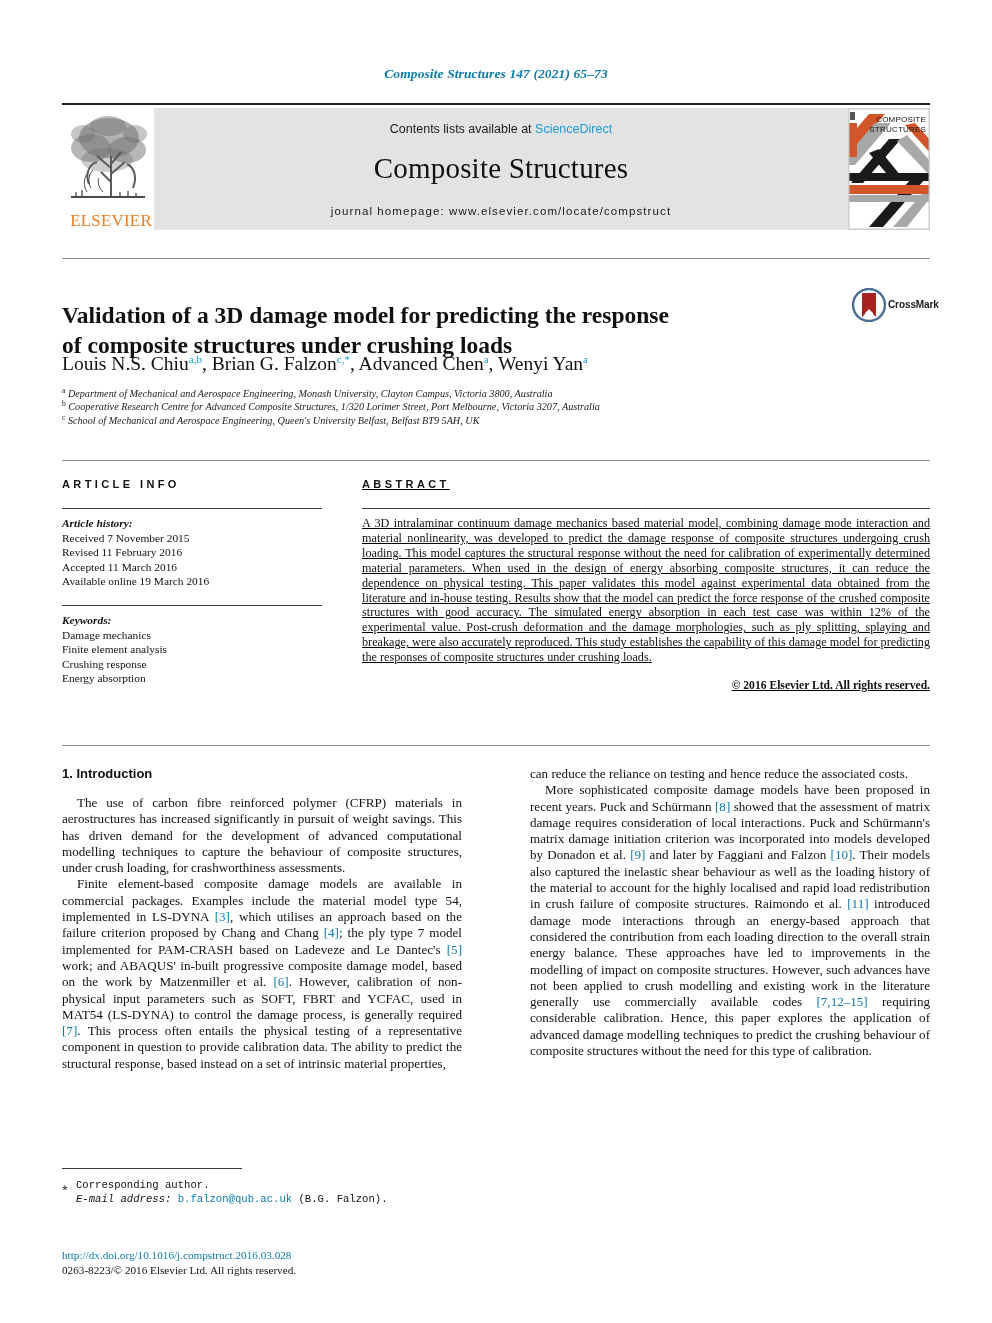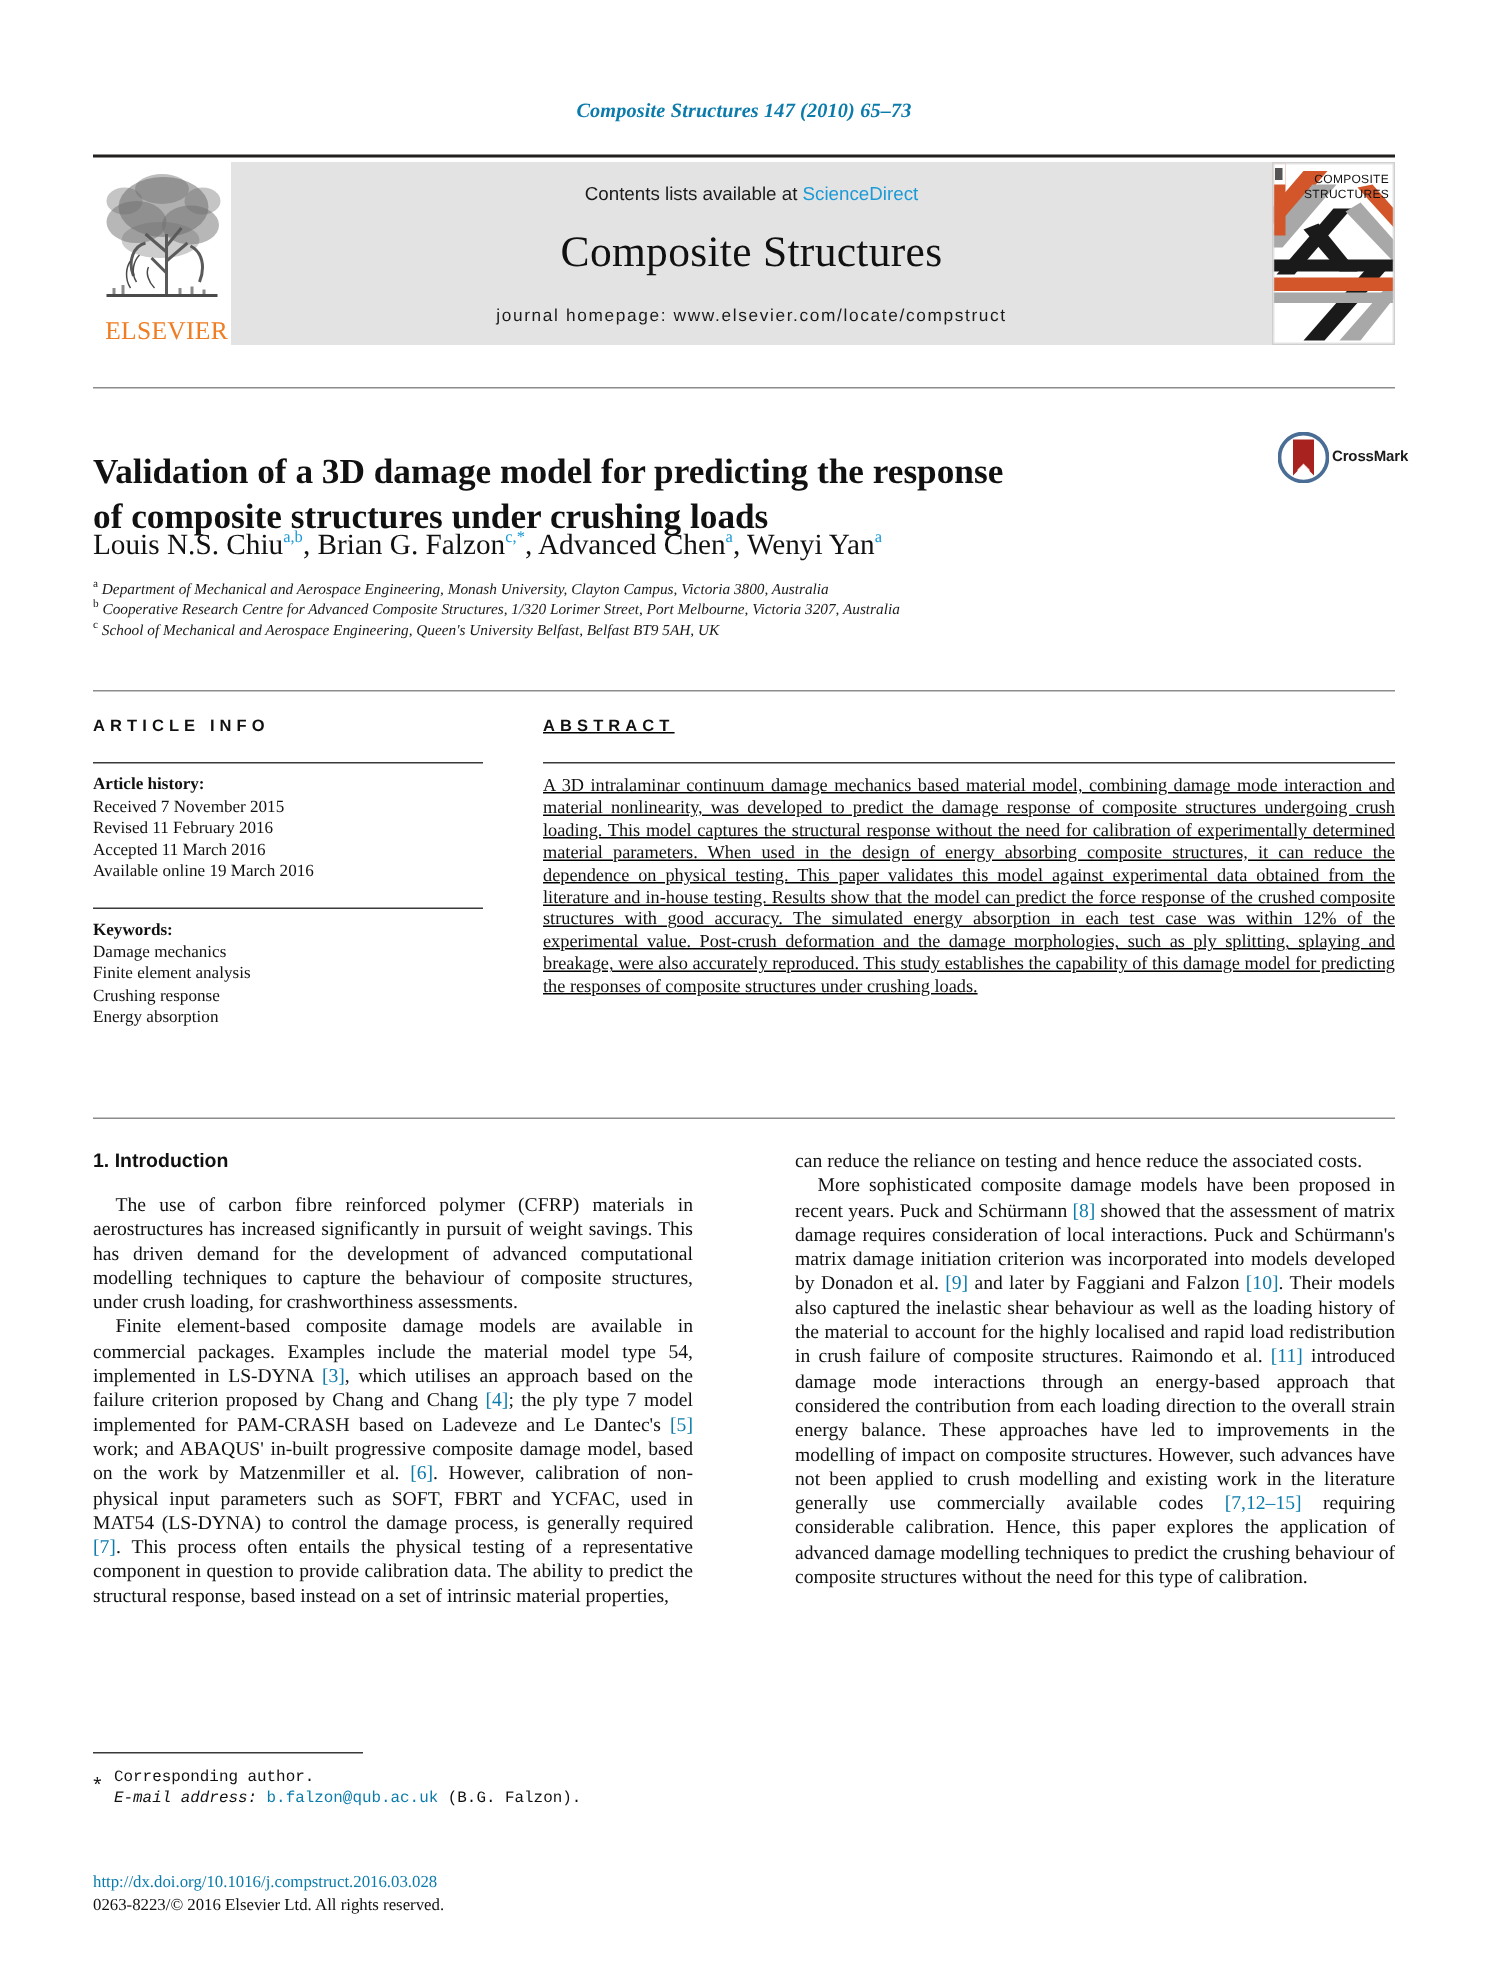--- a/index.html
+++ b/index.html
@@ -215,20 +215,21 @@
     border-top: 1px solid #3a3a3a;
     margin-bottom: 7px;
   }
   .info-block {
     font-family: "Liberation Serif", serif;
     font-size: 11.4px;
     line-height: 14.6px;
     color: #111;
   }
   .info-block .lead {
+    font-style: italic;
     font-weight: bold;
   }
   .info-gap { height: 16px; }
   .abstract-body {
     font-family: "Liberation Serif", serif;
     font-size: 12.2px;
     line-height: 14.9px;
     text-align: justify;
     color: #111;
   }
@@ -314,21 +315,21 @@
     line-height: 14.5px;
   }
   .doi-block .doi { color: #0b7bab; }
   .doi-block .issn { color: #111; }
 </style>
 </head>
 <body>
 
 <div class="page">
 
-  <div class="running-head">Composite Structures 147 (2010) 65–73</div>
+  <div class="running-head">Composite Structures 147 (2021) 65–73</div>
 
   <div class="masthead">
     <div class="masthead-inner">
 
       <div class="elsevier-box">
         <svg class="tree-svg" width="82" height="100" viewBox="0 0 82 100">
           <g fill="#6f6f6f">
             <ellipse cx="42" cy="26" rx="30" ry="20" opacity=".55"></ellipse>
             <ellipse cx="24" cy="36" rx="20" ry="14" opacity=".5"></ellipse>
             <ellipse cx="60" cy="38" rx="19" ry="13" opacity=".5"></ellipse>
@@ -448,20 +449,21 @@
       <div>Finite element analysis</div>
       <div>Crushing response</div>
       <div>Energy absorption</div>
     </div>
   </div>
 
   <div class="abs-col">
     <div class="sec-head">ABSTRACT</div>
     <div class="thin-rule"></div>
     <div class="abstract-body">A 3D intralaminar continuum damage mechanics based material model, combining damage mode interaction and material nonlinearity, was developed to predict the damage response of composite structures undergoing crush loading. This model captures the structural response without the need for calibration of experimentally determined material parameters. When used in the design of energy absorbing composite structures, it can reduce the dependence on physical testing. This paper validates this model against experimental data obtained from the literature and in-house testing. Results show that the model can predict the force response of the crushed composite structures with good accuracy. The simulated energy absorption in each test case was within 12% of the experimental value. Post-crush deformation and the damage morphologies, such as ply splitting, splaying and breakage, were also accurately reproduced. This study establishes the capability of this damage model for predicting the responses of composite structures under crushing loads.</div>
+    <div class="copyright">© 2016 Elsevier Ltd. All rights reserved.</div>
   </div>
 
   <div class="body-rule"></div>
 
   <div class="col-left">
     <div class="h2">1. Introduction</div>
     <p class="para">The use of carbon fibre reinforced polymer (CFRP) materials in aerostructures has increased significantly in pursuit of weight savings. This has driven demand for the development of advanced computational modelling techniques to capture the behaviour of composite structures, under crush loading, for crashworthiness assessments.</p>
     <p class="para">Finite element-based composite damage models are available in commercial packages. Examples include the material model type 54, implemented in LS-DYNA <span class="ref">[3]</span>, which utilises an approach based on the failure criterion proposed by Chang and Chang <span class="ref">[4]</span>; the ply type 7 model implemented for PAM-CRASH based on Ladeveze and Le Dantec's <span class="ref">[5]</span> work; and ABAQUS' in-built progressive composite damage model, based on the work by Matzenmiller et al. <span class="ref">[6]</span>. However, calibration of non-physical input parameters such as SOFT, FBRT and YCFAC, used in MAT54 (LS-DYNA) to control the damage process, is generally required <span class="ref">[7]</span>. This process often entails the physical testing of a representative component in question to provide calibration data. The ability to predict the structural response, based instead on a set of intrinsic material properties,</p>
   </div>
 

